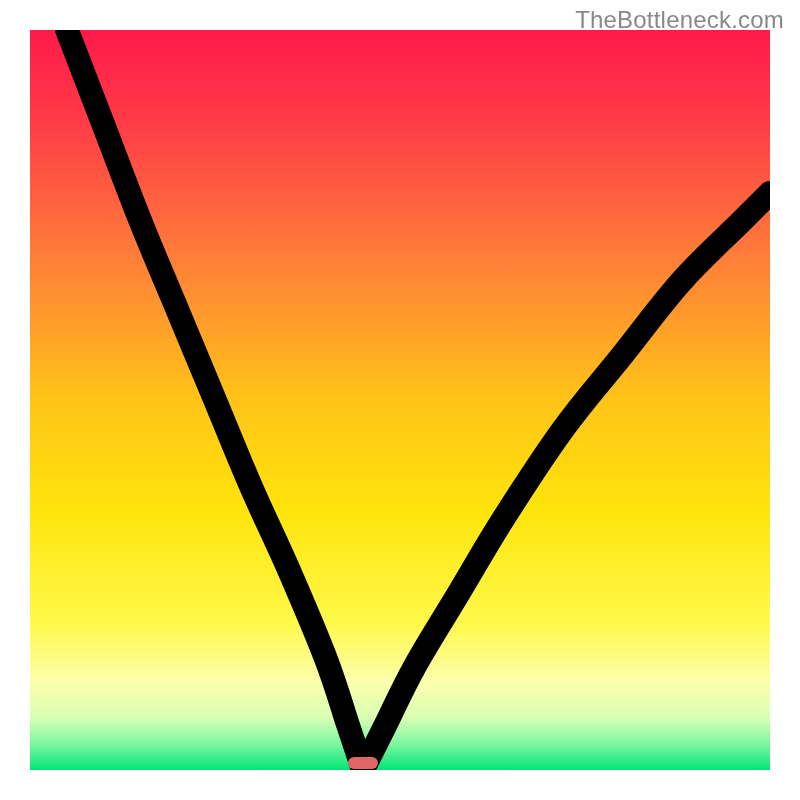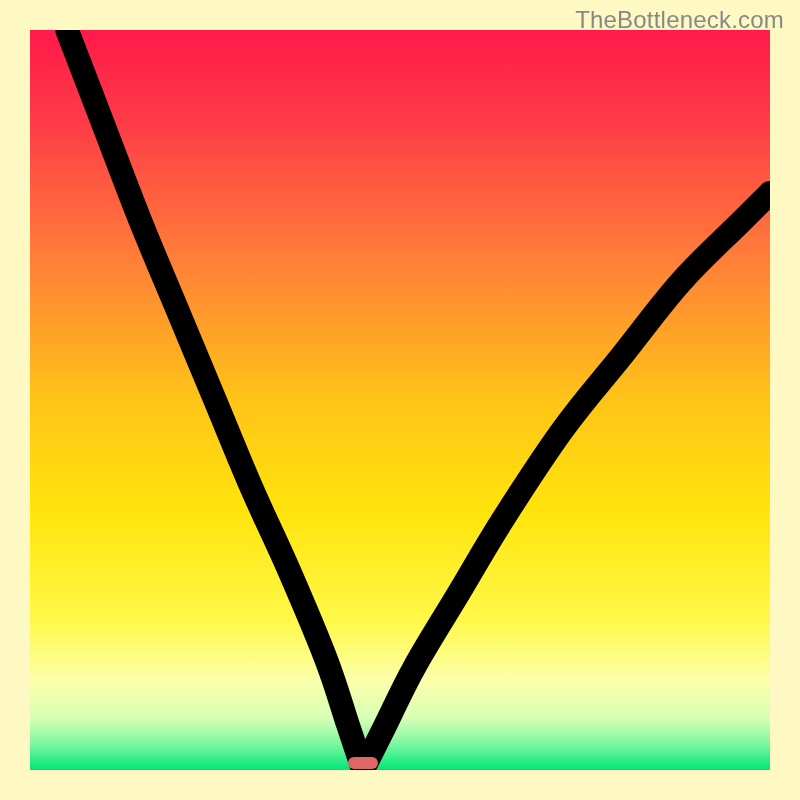--- a/index.html
+++ b/index.html
@@ -7,21 +7,21 @@
     padding: 0;
     width: 800px;
     height: 800px;
     overflow: hidden;
     background: #000;
     font-family: Arial, Helvetica, sans-serif;
   }
   .frame {
     position: absolute;
     inset: 0;
-    background: #fef9c3;
+    background: #ffffff;
   }
   .plot {
     position: absolute;
     left: 30px;
     top: 30px;
     width: 740px;
     height: 740px;
   }
   .gradient {
     position: absolute;

